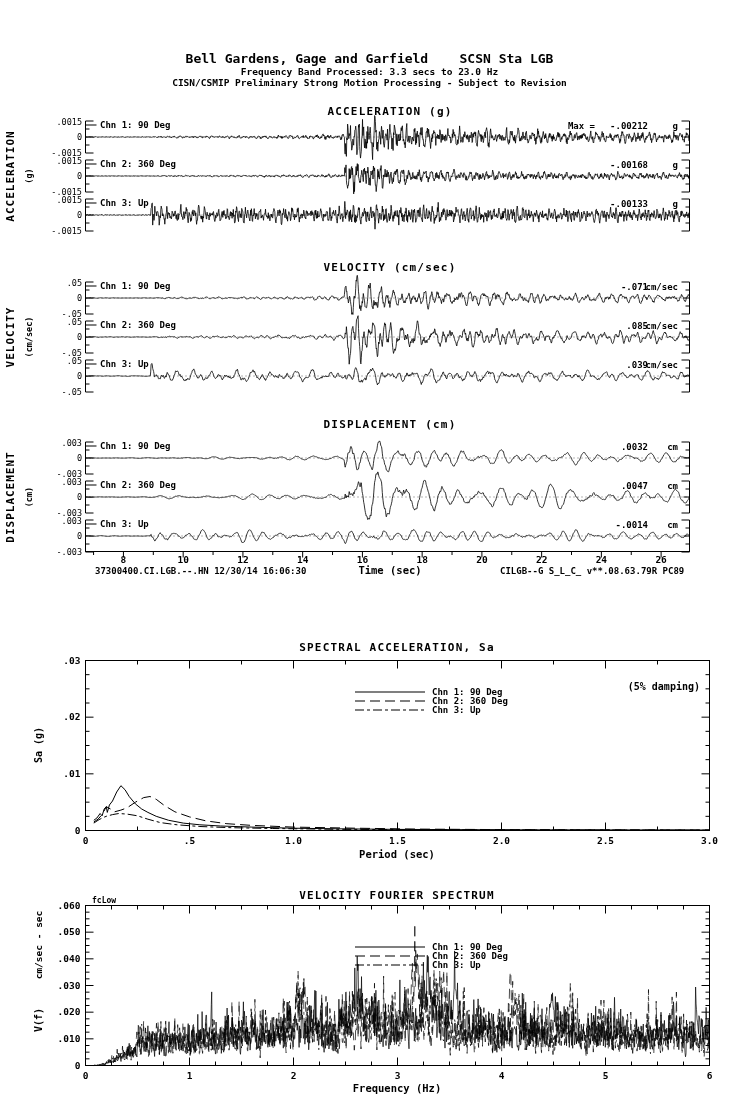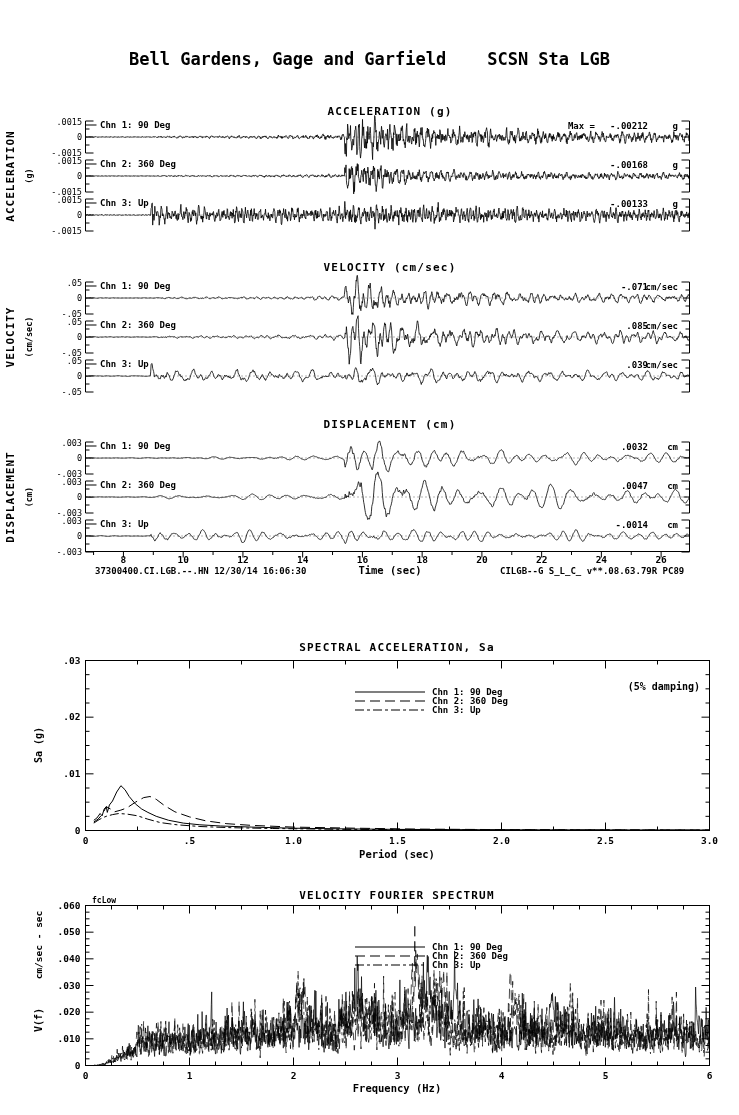--- a/index.html
+++ b/index.html
@@ -1,30 +1,32 @@
 <!DOCTYPE html>
 <html><head>
 <meta charset="utf-8">
 <style>
   html,body{margin:0;padding:0;background:#fff;}
   #page{position:relative;width:739px;height:1115px;background:#ffffff;overflow:hidden;
         font-family:"DejaVu Sans Mono",monospace;color:#000;}
   #header{position:absolute;top:52px;left:0;width:739px;text-align:center;}
   .hline{white-space:pre;font-weight:bold;}
-  .h1{font-size:17px;line-height:14px;}
+  .h1{font-size:13px;line-height:14px;}
   .h2{font-size:9.5px;line-height:11px;}
   #plot-canvas{position:absolute;top:0;left:0;}
   svg text{font-family:"DejaVu Sans Mono",monospace;fill:#000;}
 </style>
 </head>
 <body>
 <div id="page">
 
   <div id="header">
     <div class="hline h1">Bell Gardens, Gage and Garfield    SCSN Sta LGB</div>
+    <div class="hline h2">Frequency Band Processed: 3.3 secs to 23.0 Hz</div>
+    <div class="hline h2">CISN/CSMIP Preliminary Strong Motion Processing - Subject to Revision</div>
   </div>
 
   <svg id="plot-canvas" width="739" height="1115" viewBox="0 0 739 1115">
       <text x="390" y="115" font-size="11" text-anchor="middle" font-weight="bold" letter-spacing="1.2">ACCELERATION (g)</text>
       <text x="14" y="176" font-size="11" text-anchor="middle" font-weight="bold" letter-spacing="1" transform="rotate(-90 14 176)">ACCELERATION</text>
       <text x="32" y="176" font-size="8.5" text-anchor="middle" font-weight="bold" letter-spacing="0" transform="rotate(-90 32 176)">(g)</text>
       <line x1="85.5" y1="121" x2="85.5" y2="153" stroke="#000" stroke-width="1"></line>
       <line x1="85.5" y1="121" x2="93.5" y2="121" stroke="#000" stroke-width="1"></line>
       <line x1="85.5" y1="129" x2="89.5" y2="129" stroke="#000" stroke-width="1"></line>
       <line x1="85.5" y1="137" x2="93.5" y2="137" stroke="#000" stroke-width="1"></line>

